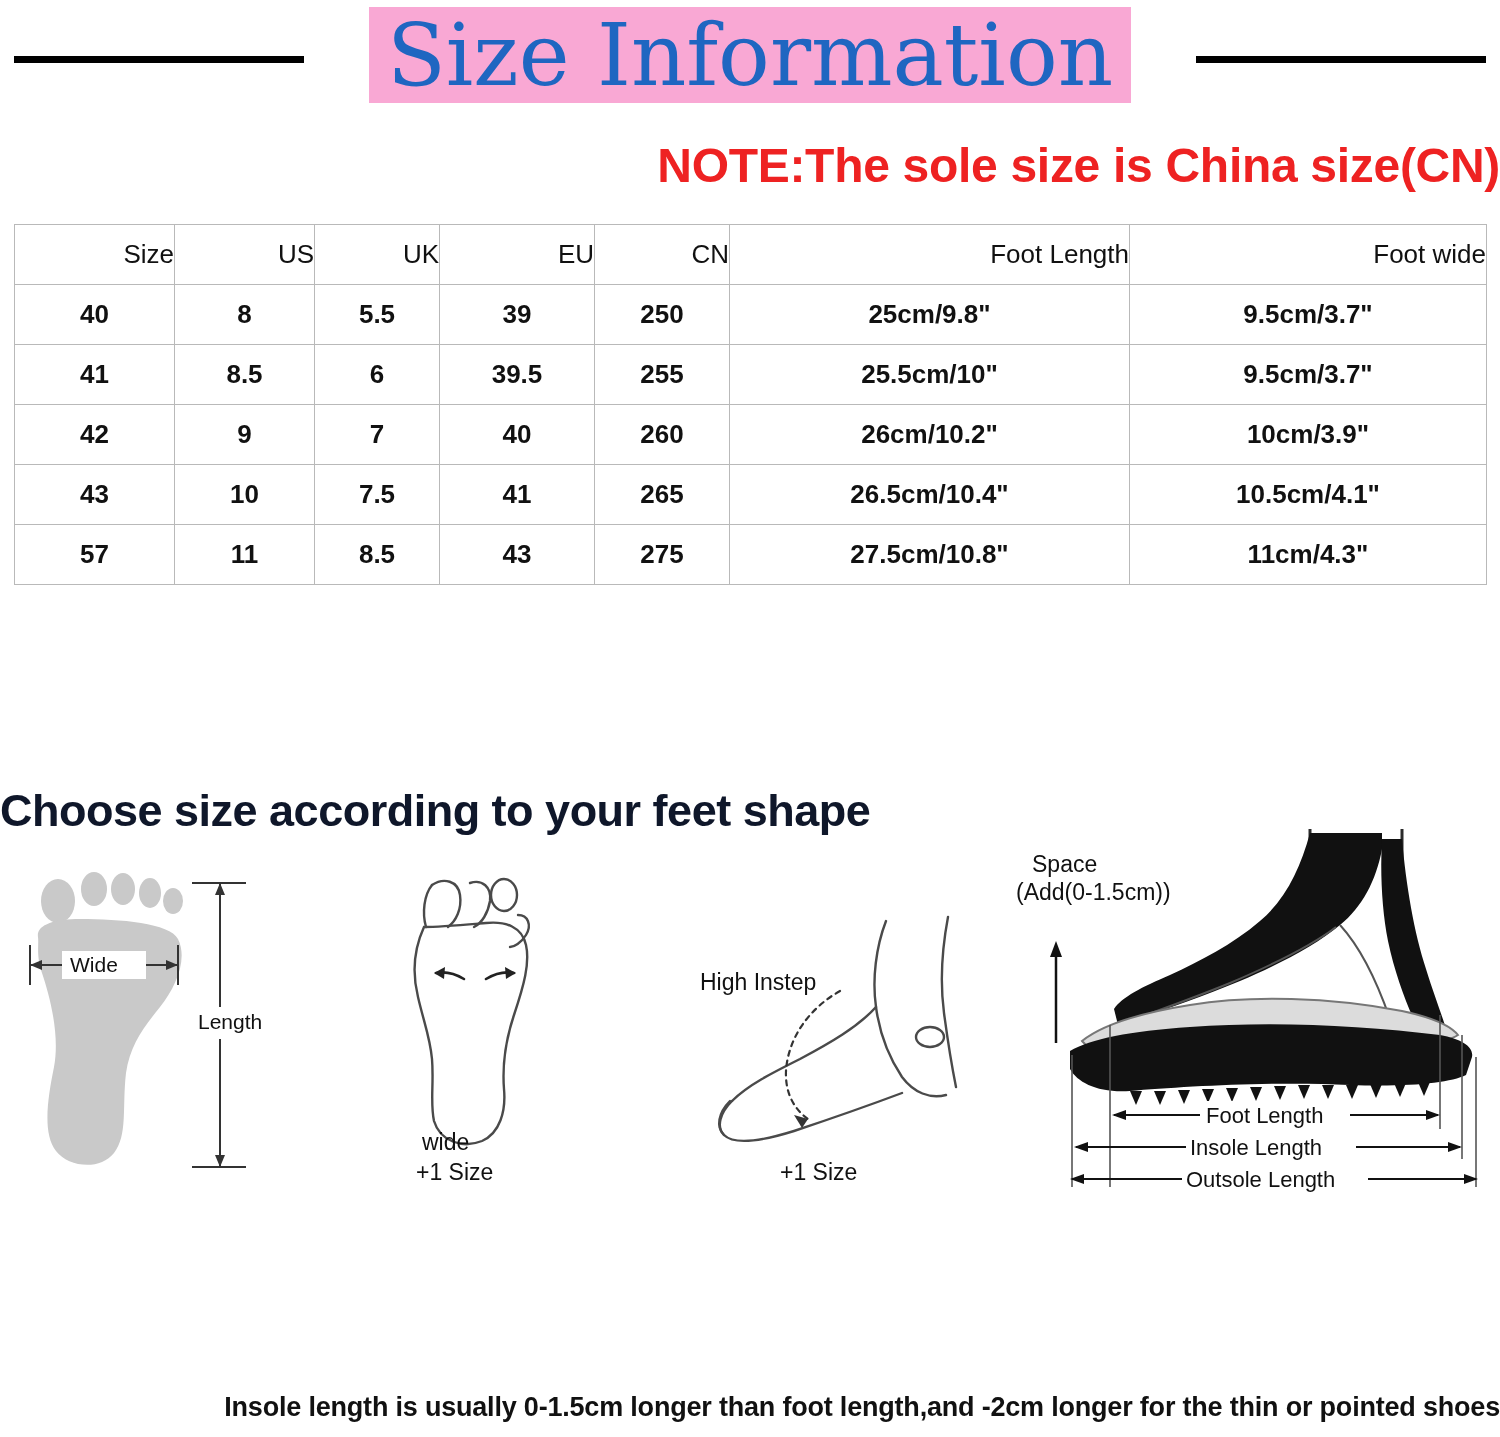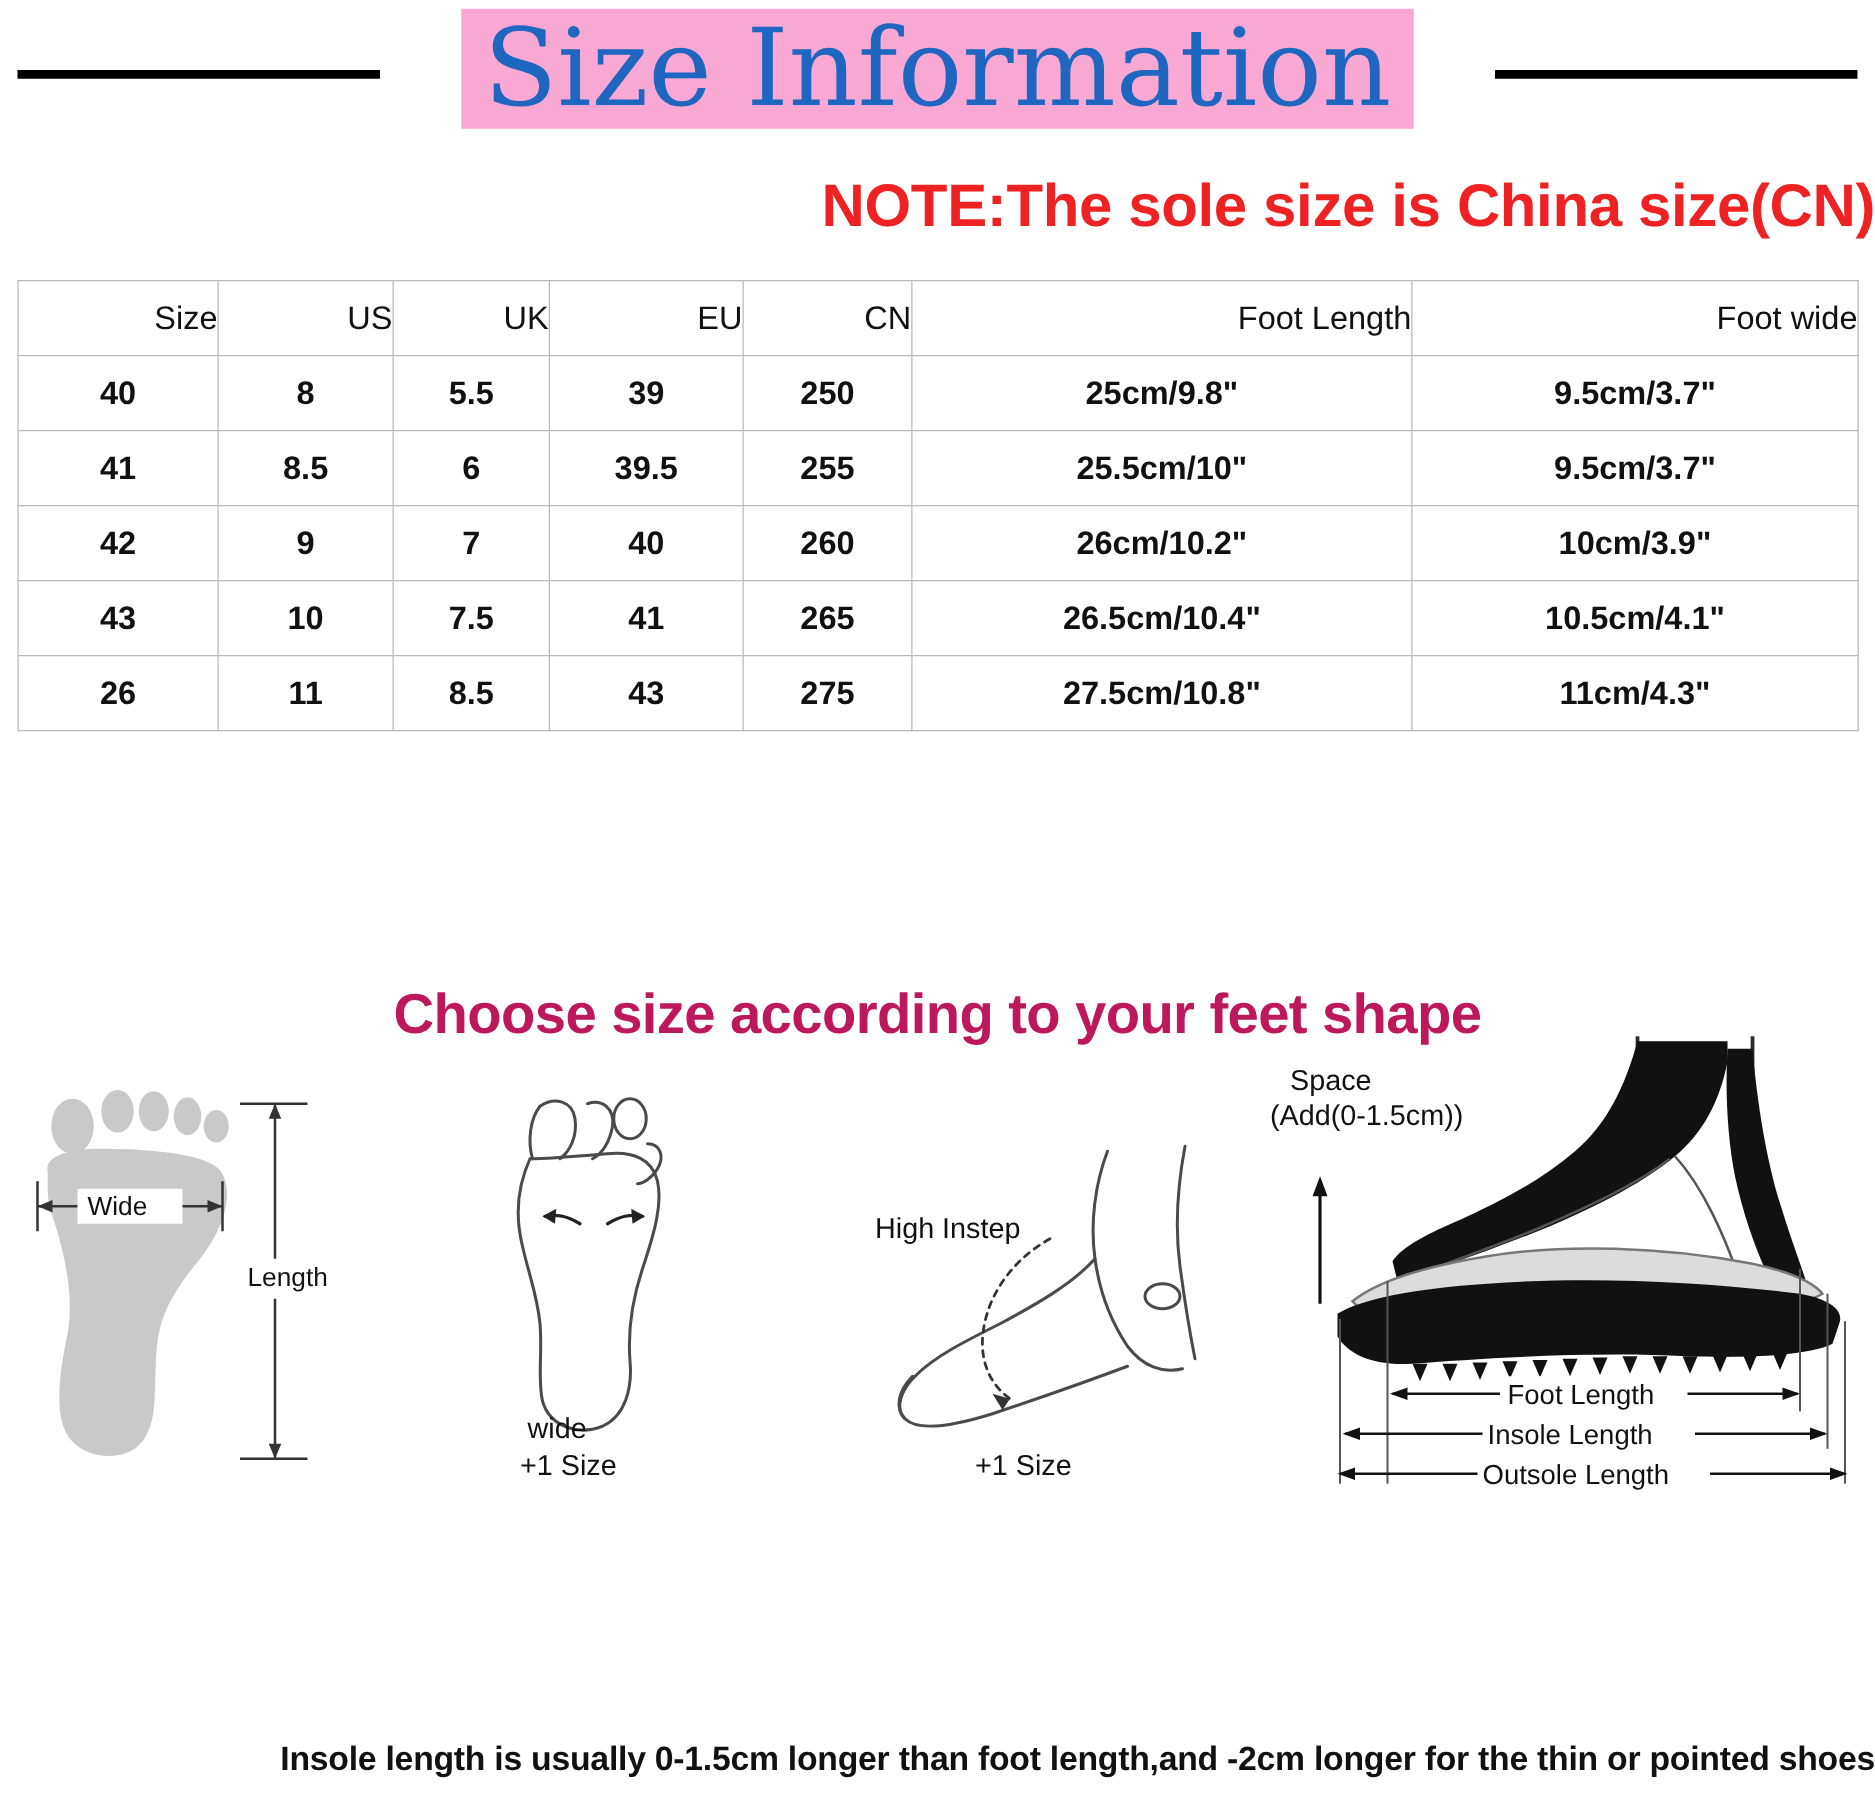--- a/index.html
+++ b/index.html
@@ -81,22 +81,22 @@
   col.c-size  { width: 160px; }
   col.c-us    { width: 140px; }
   col.c-uk    { width: 125px; }
   col.c-eu    { width: 155px; }
   col.c-cn    { width: 135px; }
   col.c-fl    { width: 400px; }
   col.c-fw    { width: 357px; }
 
   
   .mid-title {
-    text-align: center;
-    color: #be185d;
+    text-align: left;
+    color: #0f172a;
     font-size: 45px;
     font-weight: bold;
     margin-top: 200px;
     letter-spacing: -0.5px;
   }
 
   .diagram-row {
     position: relative;
     margin-top: 30px;
     height: 330px;
@@ -190,21 +190,21 @@
       <tr>
         <td>43</td>
         <td>10</td>
         <td>7.5</td>
         <td>41</td>
         <td>265</td>
         <td>26.5cm/10.4"</td>
         <td>10.5cm/4.1"</td>
       </tr>
       <tr>
-        <td>26</td>
+        <td>57</td>
         <td>11</td>
         <td>8.5</td>
         <td>43</td>
         <td>275</td>
         <td>27.5cm/10.8"</td>
         <td>11cm/4.3"</td>
       </tr>
     </tbody>
   </table>
 </div>

